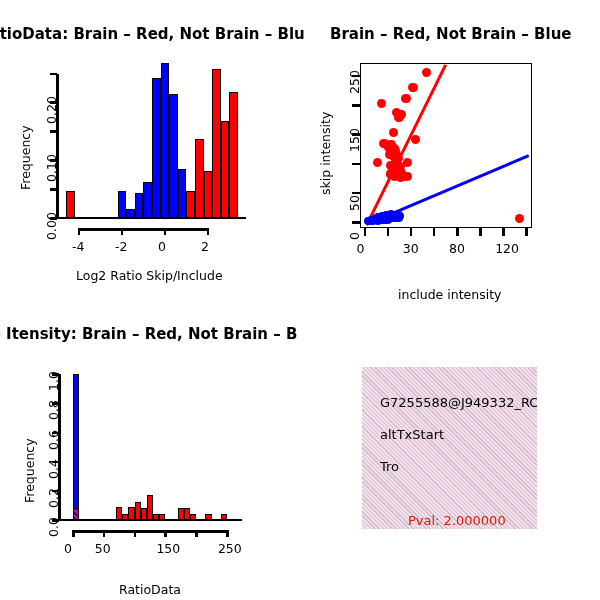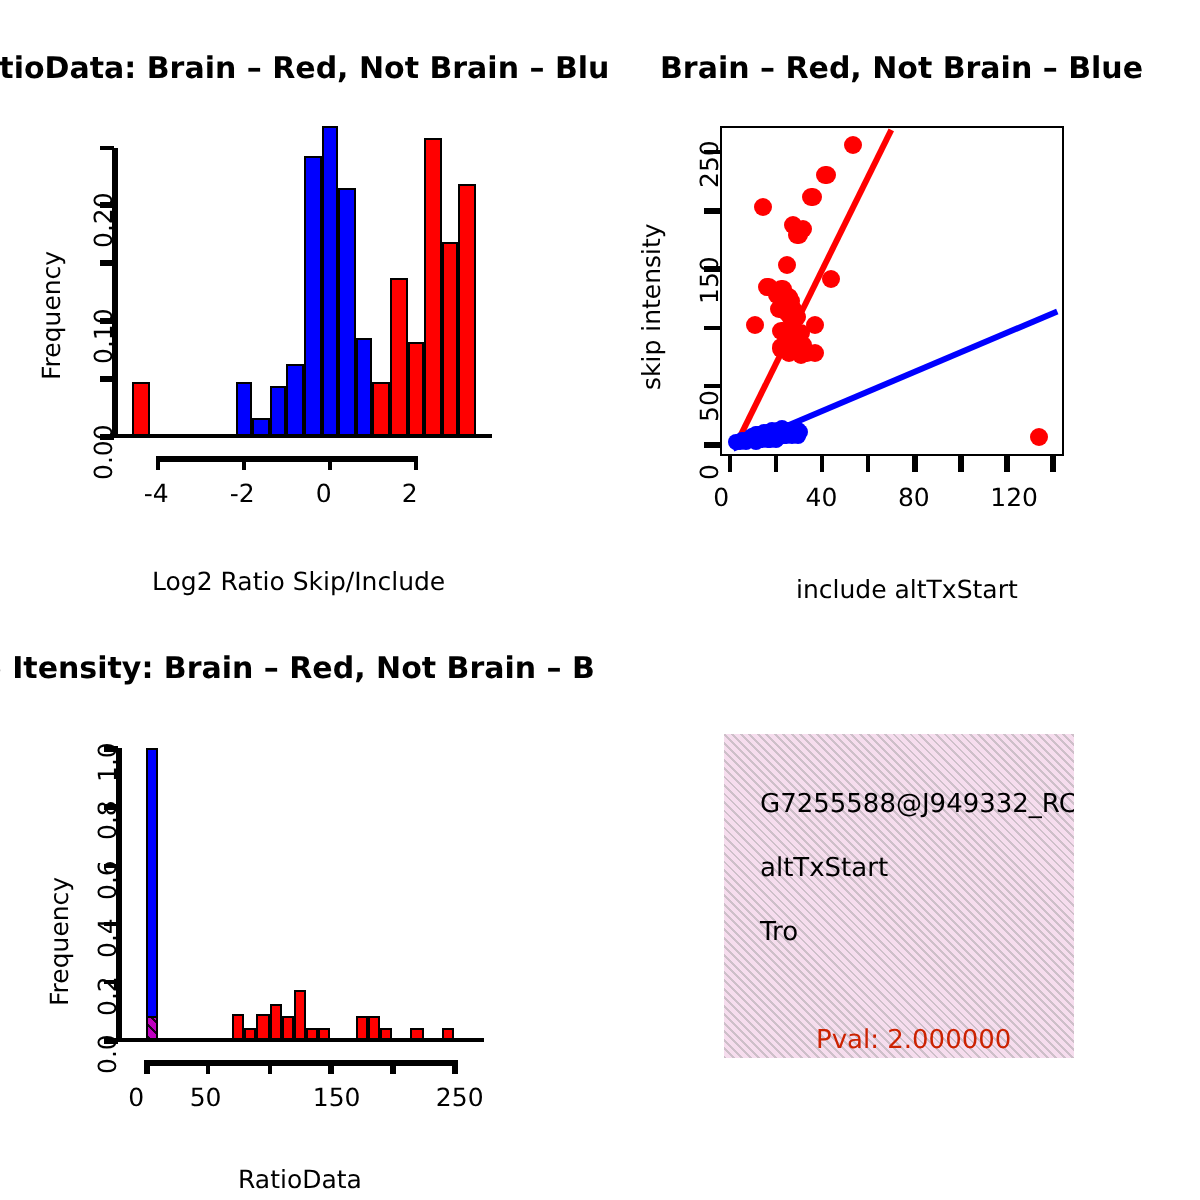--- a/index.html
+++ b/index.html
@@ -82,21 +82,21 @@
 </head>
 <body>
 
 <div id="page">
 
   <div class="panel" style="left:0;top:0;width:300px;height:305px;">
     <div class="title" style="left:-22px;top:25px;">RatioData: Brain – Red, Not Brain – Blu</div>
 
     <div class="axis-title ylab" style="left:18px;top:190px;">Frequency</div>
 
-    <div class="axis-title" style="left:76px;top:283px;">Log2 Ratio Skip/Include</div>
+    <div class="axis-title" style="left:76px;top:268px;">Log2 Ratio Skip/Include</div>
 
     <div id="p1-plot" style="position:absolute;left:0;top:0;width:300px;height:260px;">
         <div class="axisline" style="left:56px;top:73.55555555555557px;width:3px;height:145.44444444444443px;"></div>
         <div class="axisline" style="left:50px;top:217px;width:7px;height:2.6px;"></div>
         <div class="tick-label rot" style="left:44px;top:240px;">0.00</div>
         <div class="axisline" style="left:50px;top:188.11111111111111px;width:7px;height:2.6px;"></div>
         <div class="axisline" style="left:50px;top:159.22222222222223px;width:7px;height:2.6px;"></div>
         <div class="tick-label rot" style="left:44px;top:182.22222222222223px;">0.10</div>
         <div class="axisline" style="left:50px;top:130.33333333333334px;width:7px;height:2.6px;"></div>
         <div class="axisline" style="left:50px;top:101.44444444444446px;width:7px;height:2.6px;"></div>
@@ -129,21 +129,21 @@
         <div class="bar red" style="left:220.79999999999998px;top:120.93333333333334px;width:8.600000000000023px;height:97.06666666666666px;"></div>
         <div class="bar red" style="left:229.4px;top:92.04444444444445px;width:8.599999999999994px;height:125.95555555555555px;"></div>
       </div>
   </div>
 
   <div class="panel" style="left:300px;top:0;width:300px;height:305px;">
     <div class="title" style="left:30px;top:25px;">Brain – Red, Not Brain – Blue</div>
 
     <div class="axis-title ylab" style="left:18px;top:195px;">skip intensity</div>
 
-    <div class="axis-title" style="left:98px;top:287px;">include altTxStart</div>
+    <div class="axis-title" style="left:98px;top:287px;">include intensity</div>
 
     <div id="p2-plot" style="position:absolute;left:0;top:0;width:300px;height:270px;">
         <div class="plotbox" style="left:60px;top:63px;width:172px;height:165px;overflow:hidden;">
           <div class="fitline" style="left:4.617449664429529px;top:159.14893617021278px;width:177.4545210743689px;border-top:3.2px solid #FF0000;transform:rotate(-63.74621394428047deg);"></div>
           <div class="fitline" style="left:4.617449664429529px;top:159.14893617021278px;width:175.5119732180031px;border-top:3.2px solid #0000FF;transform:rotate(-22.9572566393366deg);"></div>
           <div class="dot red" style="left:61.198657718120806px;top:3.591489361702111px;width:9.2px;height:9.2px;"></div>
           <div class="dot red" style="left:47.34630872483222px;top:18.804255319148943px;width:9.2px;height:9.2px;"></div>
           <div class="dot red" style="left:40.42013422818791px;top:29.921276595744693px;width:9.2px;height:9.2px;"></div>
           <div class="dot red" style="left:16.178523489932893px;top:34.60212765957446px;width:9.2px;height:9.2px;"></div>
           <div class="dot red" style="left:31.185234899328854px;top:43.96382978723404px;width:9.2px;height:9.2px;"></div>
@@ -230,21 +230,21 @@
         <div class="axisline" style="left:52px;top:162.63829787234044px;width:8px;height:2.6px;"></div>
         <div class="axisline" style="left:52px;top:133.38297872340425px;width:8px;height:2.6px;"></div>
         <div class="tick-label rot" style="left:47px;top:152.38297872340425px;">150</div>
         <div class="axisline" style="left:52px;top:104.1276595744681px;width:8px;height:2.6px;"></div>
         <div class="axisline" style="left:52px;top:74.87234042553192px;width:8px;height:2.6px;"></div>
         <div class="tick-label rot" style="left:47px;top:93.87234042553192px;">250</div>
         <div class="axisline" style="left:63.61744966442953px;top:228px;width:2.6px;height:8px;"></div>
         <div class="tick-label" style="left:56.61744966442953px;top:241px;">0</div>
         <div class="axisline" style="left:86.70469798657717px;top:228px;width:2.6px;height:8px;"></div>
         <div class="axisline" style="left:109.79194630872483px;top:228px;width:2.6px;height:8px;"></div>
-        <div class="tick-label" style="left:102.79194630872483px;top:241px;">40</div>
+        <div class="tick-label" style="left:102.79194630872483px;top:241px;">30</div>
         <div class="axisline" style="left:132.87919463087246px;top:228px;width:2.6px;height:8px;"></div>
         <div class="axisline" style="left:155.96644295302013px;top:228px;width:2.6px;height:8px;"></div>
         <div class="tick-label" style="left:148.96644295302013px;top:241px;">80</div>
         <div class="axisline" style="left:179.05369127516778px;top:228px;width:2.6px;height:8px;"></div>
         <div class="axisline" style="left:202.14093959731545px;top:228px;width:2.6px;height:8px;"></div>
         <div class="tick-label" style="left:195.14093959731545px;top:241px;">120</div>
         <div class="axisline" style="left:225.2281879194631px;top:228px;width:2.6px;height:8px;"></div>
       </div>
   </div>
 

